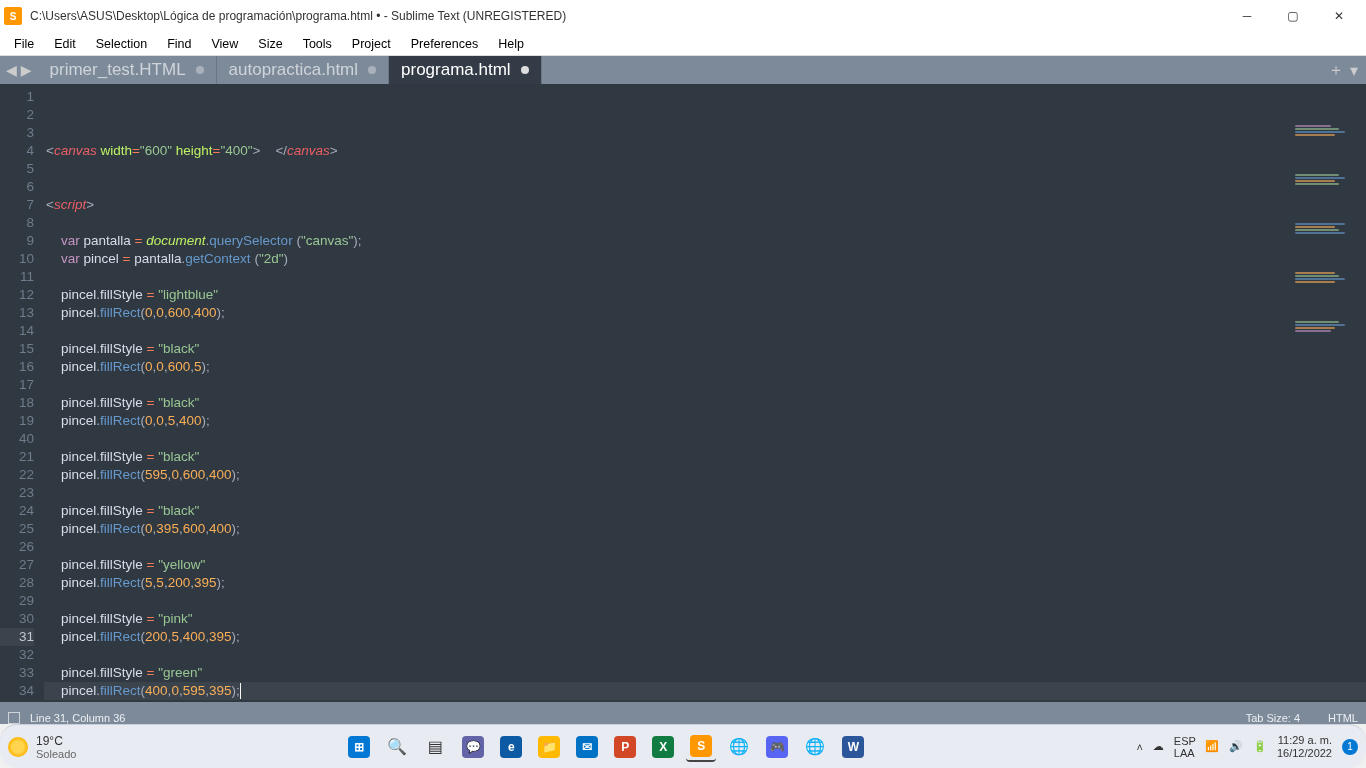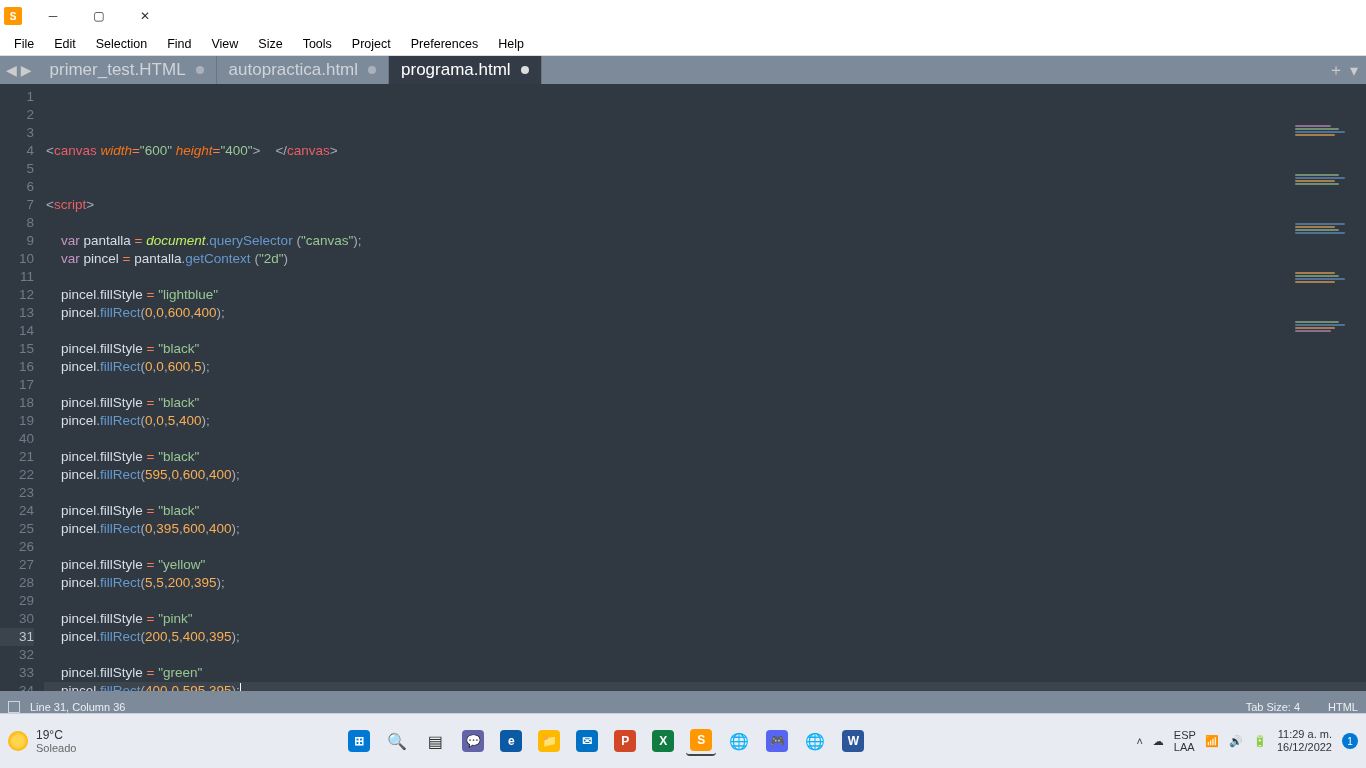--- a/index.html
+++ b/index.html
@@ -30,22 +30,22 @@
 
 .editor { flex: 1; background: #303841; display: flex; overflow: hidden; position:relative;}
 .gutter { width: 44px; background: #303841; color: #6e7c8c; text-align: right; padding: 4px 10px 4px 0; font-family: Consolas, monospace; font-size: 13.5px; line-height: 18px; }
 .gutter .ln.current { background: #3b434d; color:#bfc7d0;}
 .code { flex: 1; background: #303841; color: #c8cdd4; font-family: Consolas, monospace; font-size: 13.5px; line-height: 18px; padding: 4px 0; white-space: pre; position:relative;}
 .code .line.current { background: #3b434d; }
 .code .line { padding-left: 2px; height:18px;}
 .caret { border-right: 1.5px solid #f8f8f2; height: 16px; display:inline-block; vertical-align:middle;}
 
 
-.t-tag { color: #ec5f66; }
-.t-attr { color: #f97316; font-style: italic; }
+.t-tag { color: #ec5f66; font-style: italic; }
+.t-attr { color: #bef264; }
 .t-str { color: #99c794; }
 .t-punc { color: #a6acb9; }
 .t-decl { color: #c695c6; }
 .t-var { color: #d8dee9; }
 .t-op { color: #f97b58; }
 .t-obj-it { color: #bef264; font-style: italic; }
 .t-func { color: #6699cc; }
 .t-num { color: #f9ae58; }
 .t-prop { color: #d8dee9; }
 
@@ -57,37 +57,38 @@
 .minimap .mline.s3{background:#6699cc;width:50px;}
 .minimap .mline.s4{background:#f9ae58;width:40px;}
 
 
 .statusbar { height: 22px; background: #7d8a9a; color: #eceff2; display: flex; align-items: flex-end; font-size: 11px; padding: 0 8px; gap: 10px; }
 .statusbar .sb-icon { width:12px; height:12px; border:1px solid #cfd4da; }
 .statusbar .status-text { flex: 1; }
 .statusbar .sb-right { display:flex; gap:28px; }
 
 
-.taskbar { height: 55px; background: #e8ecf2; display: flex; align-items: center; padding: 15px 8px; border-top: 1px solid #c9cfda; }
+.taskbar { height: 44px; background: #e8ecf2; display: flex; align-items: center; padding: 15px 8px; border-top: 1px solid #c9cfda; border-radius: 17px; }
 .weather { display:flex; align-items:center; gap:8px; font-size:12px; color:#333; }
 .weather .sun{ width:20px;height:20px;border-radius:50%;background:radial-gradient(circle,#ffd54f 40%,#ffb300 70%);}
 .task-center { flex:1; display:flex; align-items:center; justify-content:center; gap:8px;}
 .task-icon { width:30px; height:30px; display:flex; align-items:center; justify-content:center; border-radius:4px; cursor:pointer; font-size:16px;}
 .task-icon.active{ border-bottom:2px solid #444;}
 .icon-box{width:22px;height:22px;border-radius:4px;display:flex;align-items:center;justify-content:center;font-size:12px;font-weight:bold;color:#fff;}
 .tray { display:flex; align-items:center; gap:10px; font-size:11px; color:#333;}
 .tray .clock{ text-align:right; line-height:13px;}
 .tray .chev{cursor:pointer;}
 .tray .badge{ width:16px;height:16px;border-radius:50%;background:#0078d4;color:#fff;display:flex;align-items:center;justify-content:center;font-size:10px;}
 </style>
 </head>
 <body>
 
 <div class="titlebar">
   <div class="app-icon">S</div>
+  <div class="title">C:\Users\ASUS\Desktop\Lógica de programación\programa.html • - Sublime Text (UNREGISTERED)</div>
   <div class="win-btns">
     <div class="win-btn">─</div>
     <div class="win-btn">▢</div>
     <div class="win-btn close">✕</div>
   </div>
 </div>
 
 <div class="menubar" id="menubar">
     <div class="menu-item">File</div>
     <div class="menu-item">Edit</div>

